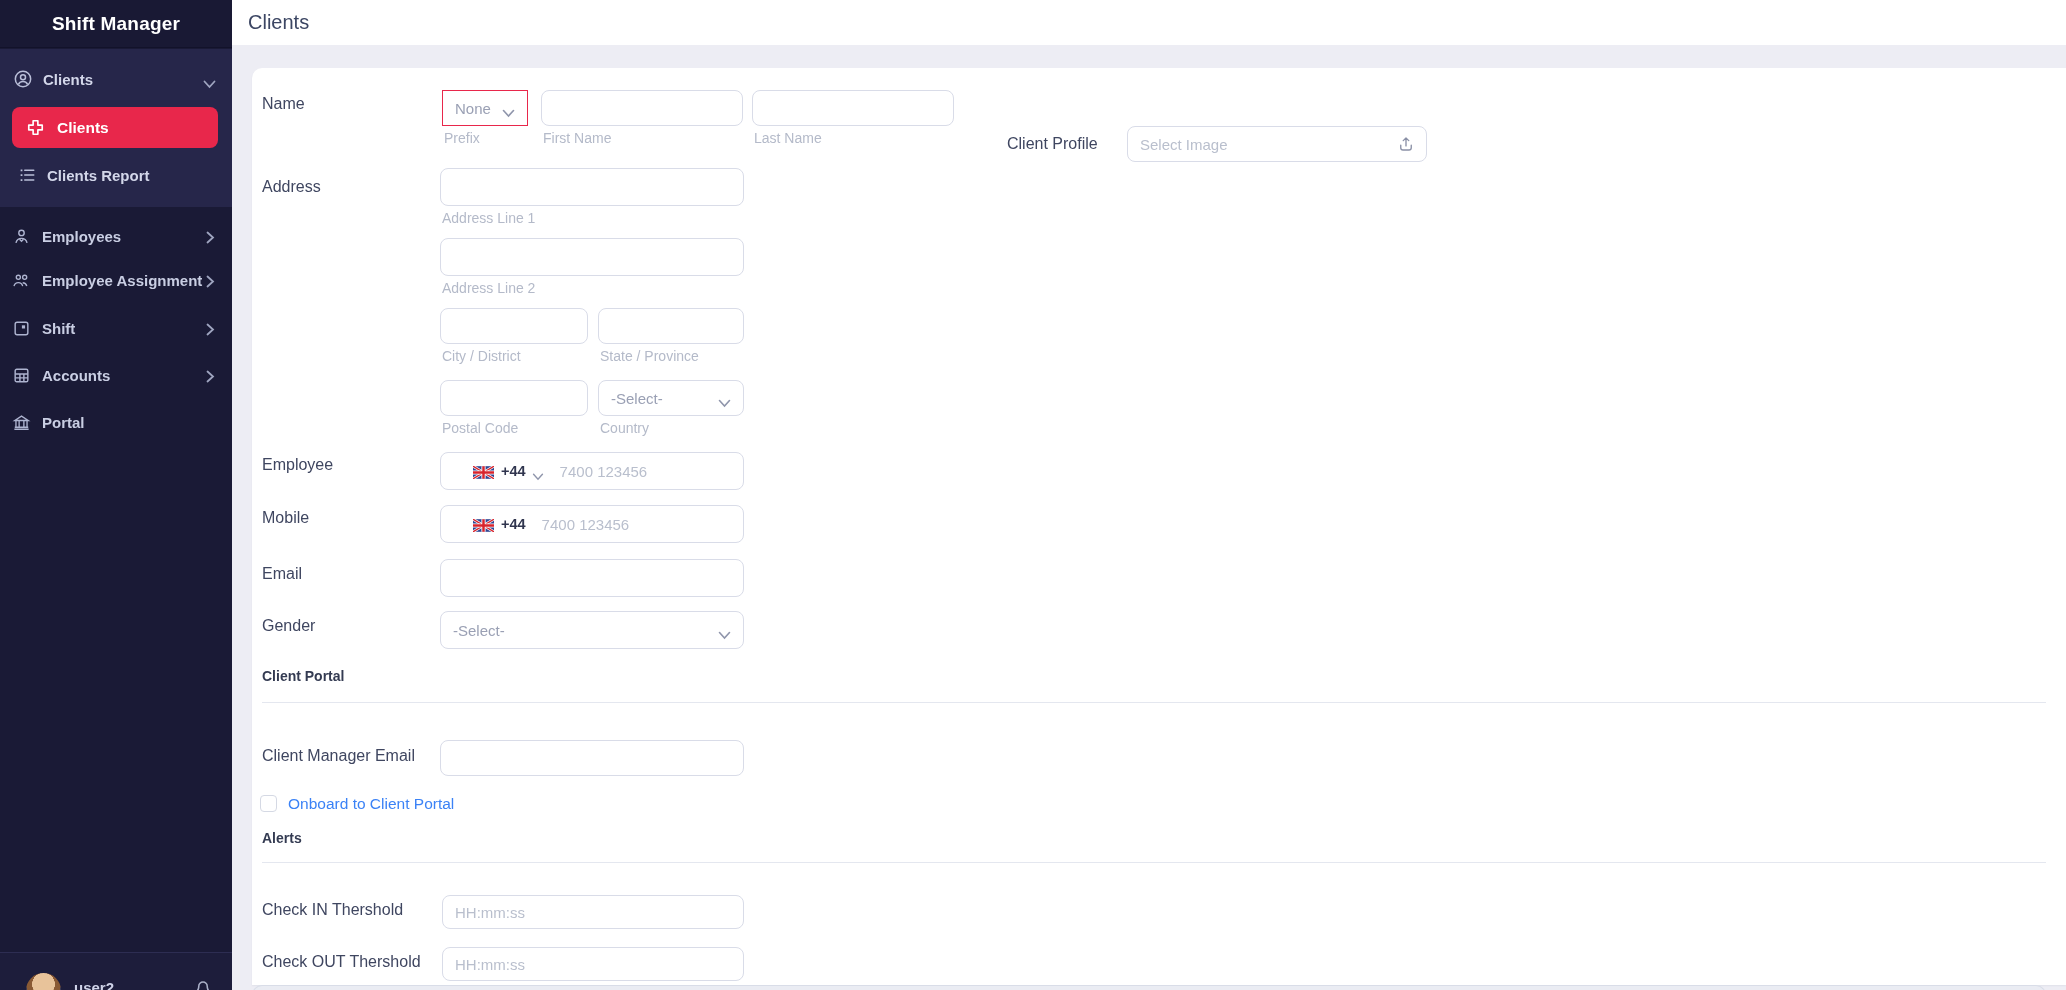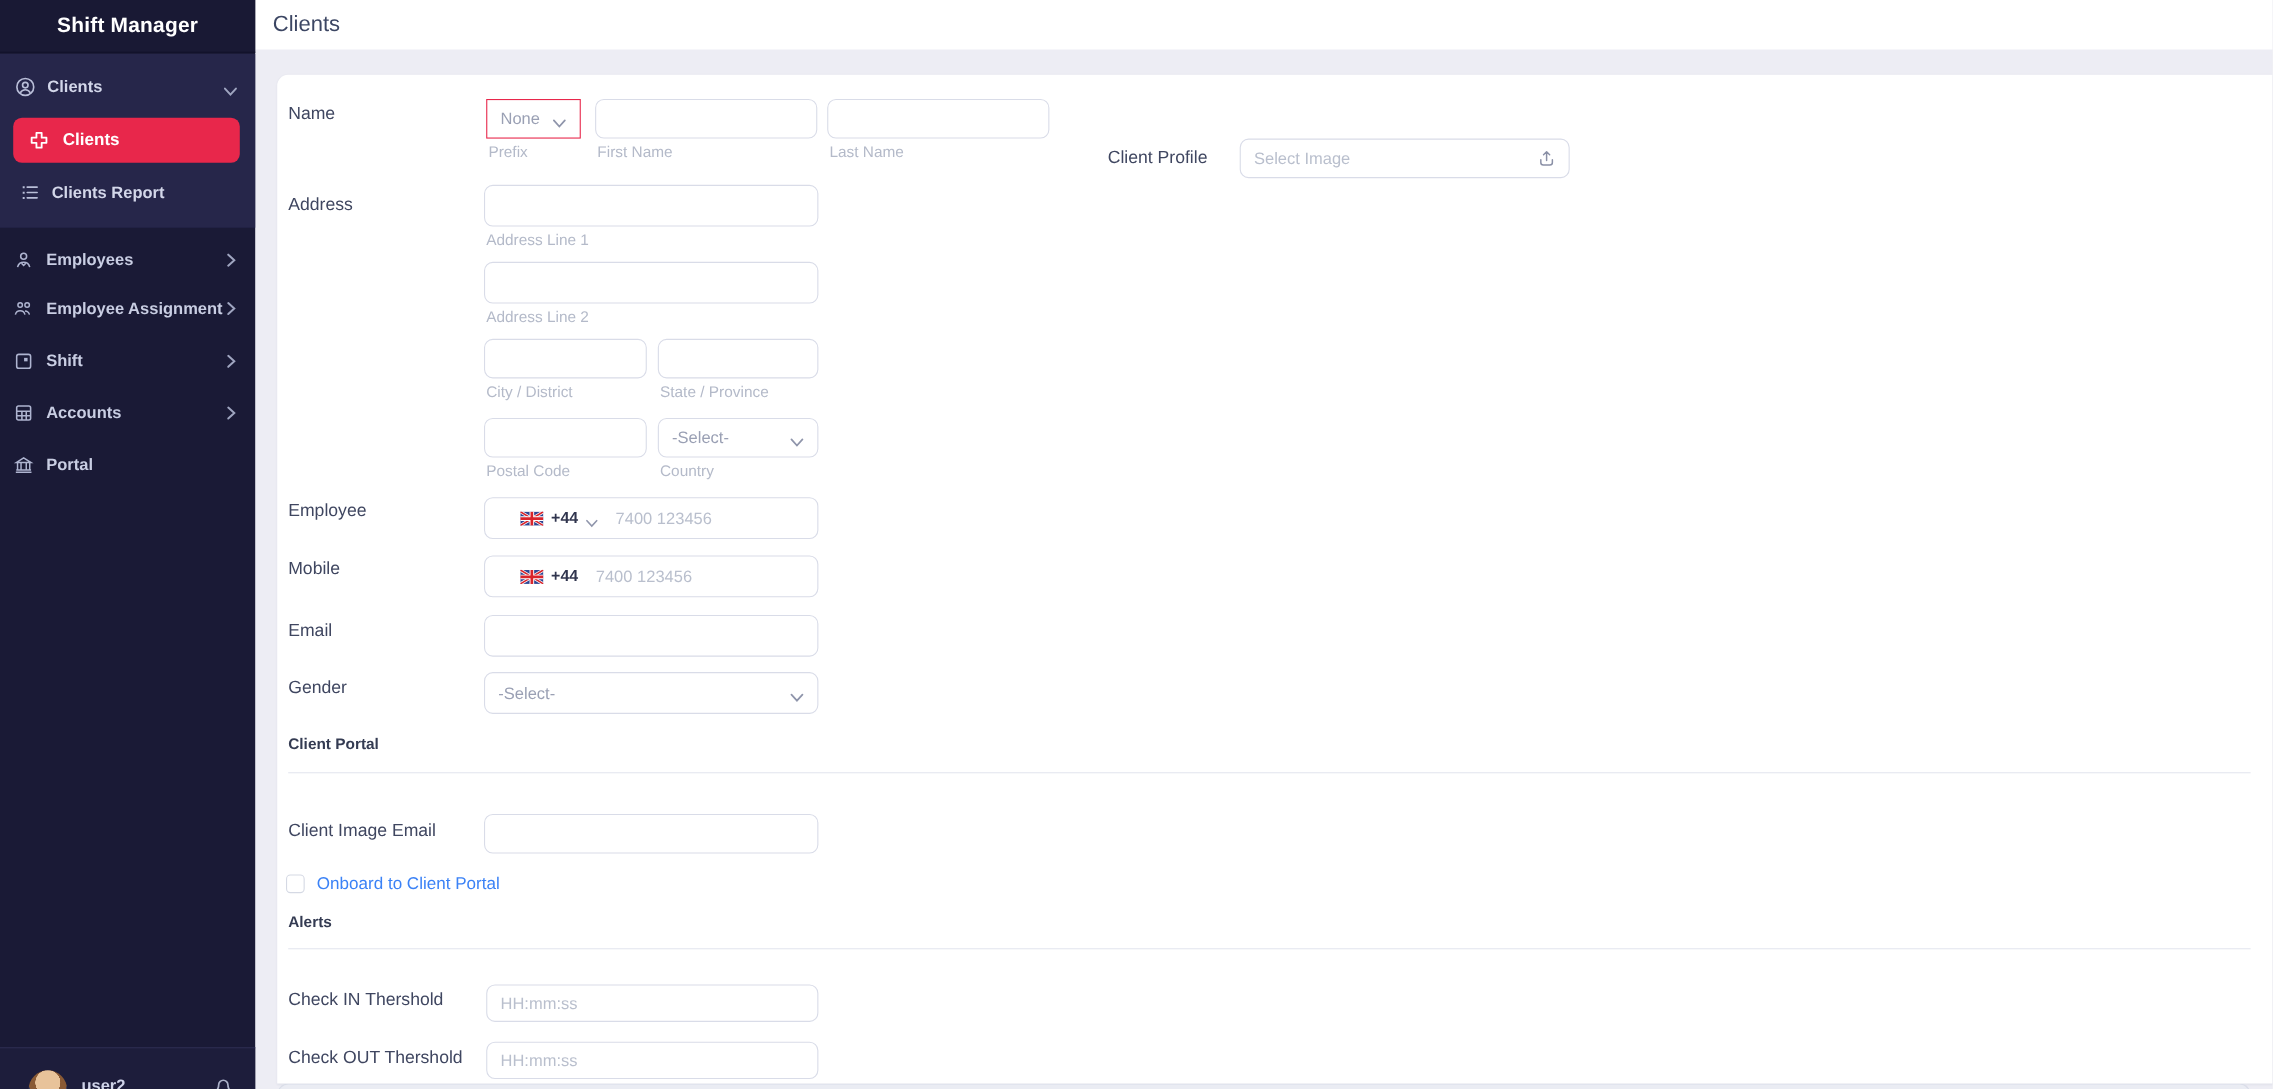--- a/index.html
+++ b/index.html
@@ -317,21 +317,21 @@
         <span class="caret">
           <svg viewBox="0 0 13 9" fill="none" stroke="currentColor" stroke-width="1.6" stroke-linecap="round" width="13" height="9">
               <path d="M1.5 1.5 6.5 7 11.5 1.5"></path>
             </svg>
         </span>
       </div>
 
       <span class="sect" style="top:600px">Client Portal</span>
       <div class="hr" style="top:634px"></div>
 
-      <span class="flabel" style="top:679px">Client Image Email</span>
+      <span class="flabel" style="top:679px">Client Manager Email</span>
       <input class="inp" style="left: 188px; top: 672px; width: 304px;">
 
       <div class="checkbox" style="left:8px; top:727px"></div>
       <span class="cb-label" style="left:36px; top:727px">Onboard to Client Portal</span>
 
       <span class="sect" style="top:762px">Alerts</span>
       <div class="hr" style="top:794px"></div>
 
       <span class="flabel" style="top:833px">Check IN Thershold</span>
       <input class="inp" style="left: 190px; top: 827px; width: 302px; height: 34px;" placeholder="HH:mm:ss">

